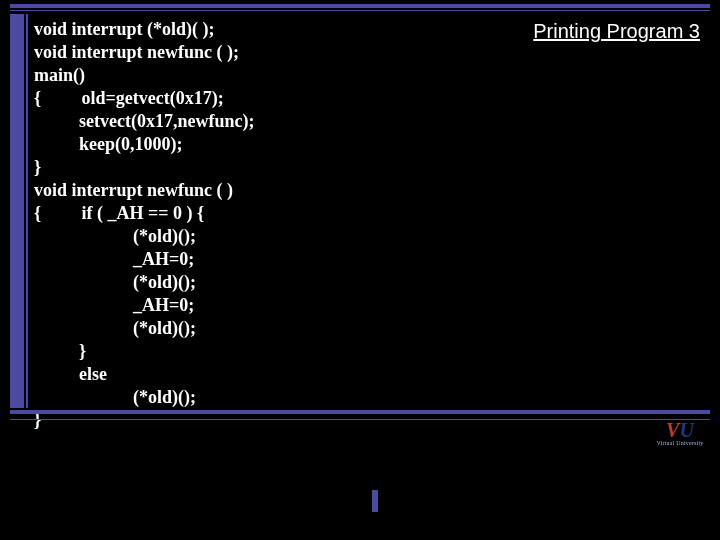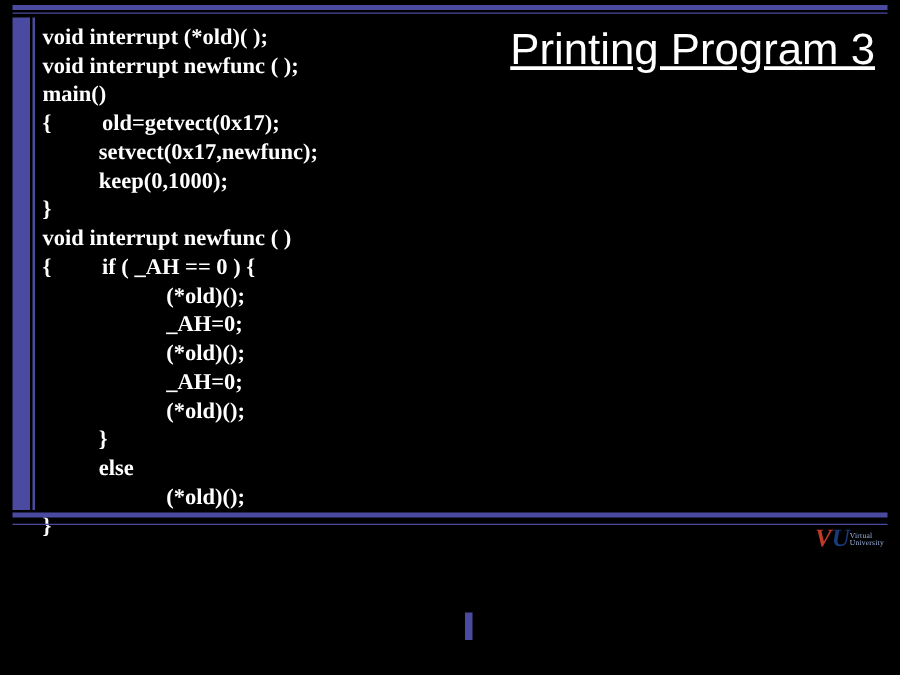--- a/index.html
+++ b/index.html
@@ -72,42 +72,42 @@
     color: #fff;
     font-size: 18px;
     line-height: 23px;
     font-weight: bold;
     white-space: pre;
     font-family: "Times New Roman", Times, serif;
   }
   .title {
     flex: 0 0 auto;
     color: #fff;
-    font-size: 35px;
+    font-size: 20px;
     text-decoration: underline;
     font-family: Verdana, Geneva, sans-serif;
     padding-left: 10px;
     padding-top: 2px;
   }
   .vmark {
     position: absolute;
     left: 372px;
     top: 490px;
     width: 6px;
     height: 22px;
     background: #4a4aa0;
   }
   .logo {
     position: absolute;
     right: 12px;
     bottom: 4px;
     width: 56px;
     height: 30px;
     display: flex;
-    flex-direction: row;
+    flex-direction: column;
     align-items: center;
     justify-content: flex-end;
   }
   .logo .vu {
     font-family: Georgia, "Times New Roman", serif;
     font-style: italic;
     font-weight: bold;
     font-size: 20px;
     line-height: 18px;
     color: #fff;

